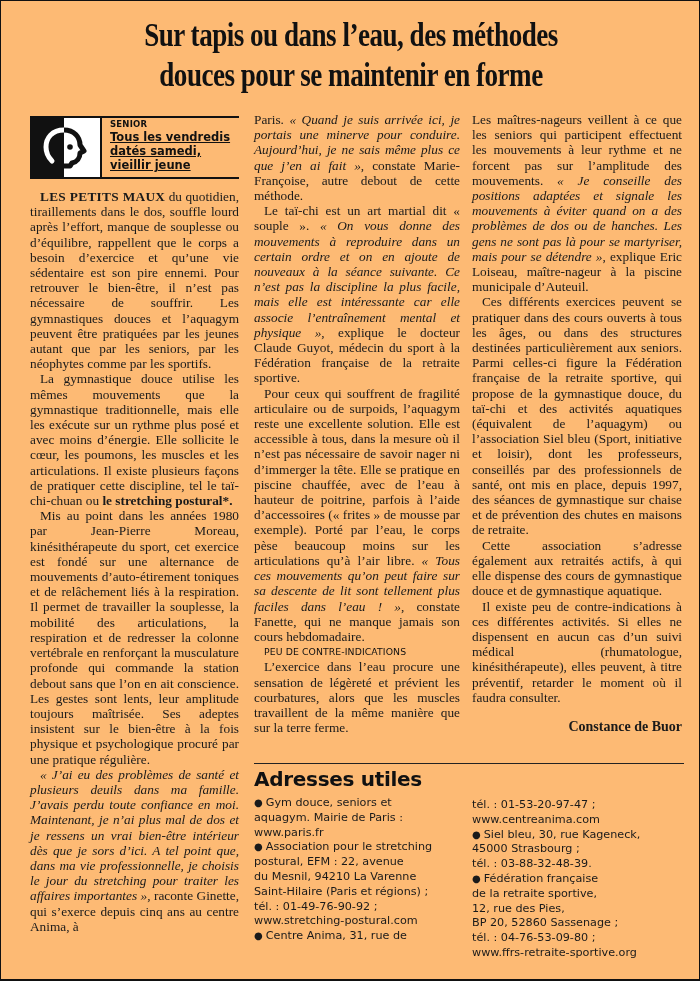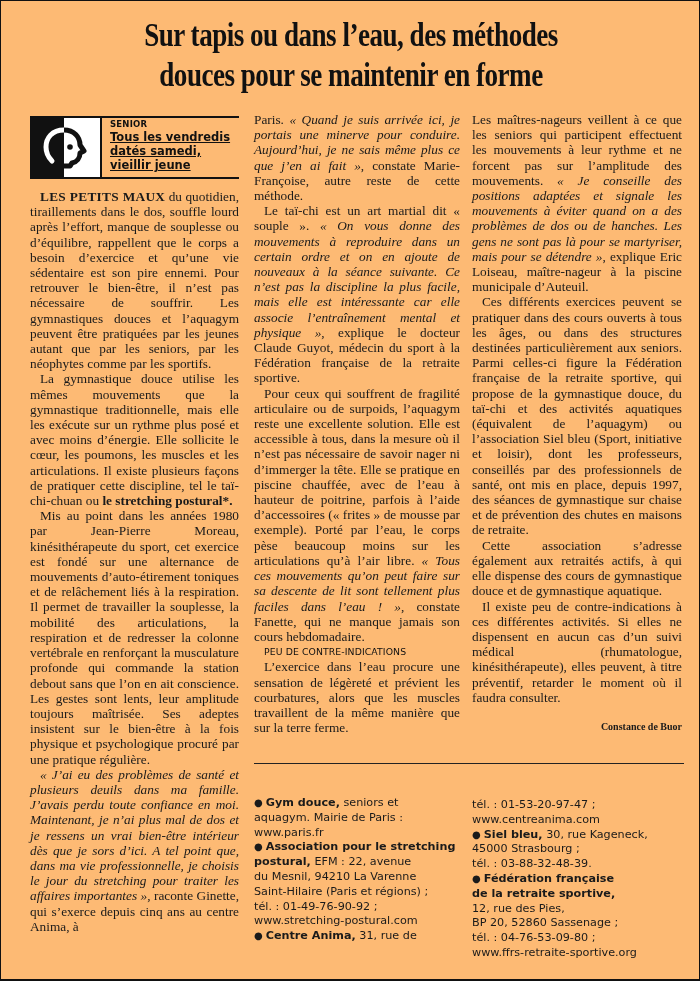--- a/index.html
+++ b/index.html
@@ -49,42 +49,42 @@
   }
   .rubric-kicker { font-weight: bold; font-size: 8.5px; line-height: 12px; letter-spacing: 0.2px; }
   .rubric-title { font-size: 11.5px; line-height: 14px; font-weight: 600; text-decoration: underline; }
 
   .subhead {
     font-family: "DejaVu Sans", "Liberation Sans", sans-serif;
     font-weight: normal; font-size: 9.3px; letter-spacing: 0.1px;
     margin: 13px 0 1px 0; text-indent: 0; color: #111;
   }
   .signature {
-    text-align: right; font-weight: bold; margin-top: 14px; font-size: 10px;
+    text-align: right; font-weight: bold; margin-top: 14px; font-size: 14px;
   }
 
   .rule { position: absolute; height: 1px; background: #222; }
   #rule-mid { left: 253px; top: 762px; width: 430px; }
   #rule-bottom { left: 0; top: 978px; width: 700px; height: 2px; background: #111; }
 
   .adresses-title {
     position: absolute; left: 253px; top: 766px;
     font-family: "DejaVu Sans", "Liberation Sans", sans-serif;
     font-weight: bold; font-size: 20px; line-height: 24px; color: #111;
     letter-spacing: -0.3px;
   }
   .addr-col {
     position: absolute;
     font-family: "DejaVu Sans", "Liberation Sans", sans-serif;
     font-size: 11.2px; line-height: 14.8px; color: #1a1a1a;
     white-space: nowrap;
   }
   #addr-left { left: 253px; top: 795px; width: 215px; }
   #addr-right { left: 471px; top: 797px; width: 215px; }
-  .addr-col b { font-weight: bold; }
+  .addr-col b { font-weight: normal; }
   .bullet { font-size: 10px; margin-right: 3px; }
 </style>
 </head>
 <body>
 
 <div class="page">
 
   <div class="headline">
     <div>Sur tapis ou dans l’eau, des méthodes</div>
     <div>douces pour se maintenir en forme</div>
@@ -110,37 +110,38 @@
   </div>
 
   <div class="col" id="col1">
     <p><span class="lead">LES PETITS MAUX</span><span> du quotidien, tiraillements dans le dos, souffle lourd après l’effort, manque de souplesse ou d’équilibre, rappellent que le corps a besoin d’exercice et qu’une vie sédentaire est son pire ennemi. Pour retrouver le bien-être, il n’est pas nécessaire de souffrir. Les gymnastiques douces et l’aquagym peuvent être pratiquées par les jeunes autant que par les seniors, par les néophytes comme par les sportifs.</span></p>
     <p><span>La gymnastique douce utilise les mêmes mouvements que la gymnastique traditionnelle, mais elle les exécute sur un rythme plus posé et avec moins d’énergie. Elle sollicite le cœur, les poumons, les muscles et les articulations. Il existe plusieurs façons de pratiquer cette discipline, tel le taï-chi-chuan ou </span><b>le stretching postural*.</b></p>
     <p><span>Mis au point dans les années 1980 par Jean-Pierre Moreau, kinésithérapeute du sport, cet exercice est fondé sur une alternance de mouvements d’auto-étirement toniques et de relâchement liés à la respiration. Il permet de travailler la souplesse, la mobilité des articulations, la respiration et de redresser la colonne vertébrale en renforçant la musculature profonde qui commande la station debout sans que l’on en ait conscience. Les gestes sont lents, leur amplitude toujours maîtrisée. Ses adeptes insistent sur le bien-être à la fois physique et psychologique procuré par une pratique régulière.</span></p>
     <p><i>« J’ai eu des problèmes de santé et plusieurs deuils dans ma famille. J’avais perdu toute confiance en moi. Maintenant, je n’ai plus mal de dos et je ressens un vrai bien-être intérieur dès que je sors d’ici. A tel point que, dans ma vie professionnelle, je choisis le jour du stretching pour traiter les affaires importantes »</i><span>, raconte Ginette, qui s’exerce depuis cinq ans au centre Anima, à</span></p>
   </div>
 
   <div class="col" id="col2">
-    <p class="noindent"><span>Paris. </span><i>« Quand je suis arrivée ici, je portais une minerve pour conduire. Aujourd’hui, je ne sais même plus ce que j’en ai fait »</i><span>, constate Marie-Françoise, autre reste de cette méthode.</span></p>
+    <p class="noindent"><span>Paris. </span><i>« Quand je suis arrivée ici, je portais une minerve pour conduire. Aujourd’hui, je ne sais même plus ce que j’en ai fait »</i><span>, constate Marie-Françoise, autre debout de cette méthode.</span></p>
     <p><span>Le taï-chi est un art martial dit « souple ». </span><i>« On vous donne des mouvements à reproduire dans un certain ordre et on en ajoute de nouveaux à la séance suivante. Ce n’est pas la discipline la plus facile, mais elle est intéressante car elle associe l’entraînement mental et physique »</i><span>, explique le docteur Claude Guyot, médecin du sport à la Fédération française de la retraite sportive.</span></p>
     <p><span>Pour ceux qui souffrent de fragilité articulaire ou de surpoids, l’aquagym reste une excellente solution. Elle est accessible à tous, dans la mesure où il n’est pas nécessaire de savoir nager ni d’immerger la tête. Elle se pratique en piscine chauffée, avec de l’eau à hauteur de poitrine, parfois à l’aide d’accessoires (« frites » de mousse par exemple). Porté par l’eau, le corps pèse beaucoup moins sur les articulations qu’à l’air libre. </span><i>« Tous ces mouvements qu’on peut faire sur sa descente de lit sont tellement plus faciles dans l’eau ! »</i><span>, constate Fanette, qui ne manque jamais son cours hebdomadaire.</span></p>
     <p class="subhead">PEU DE CONTRE-INDICATIONS</p>
     <p><span>L’exercice dans l’eau procure une sensation de légèreté et prévient les courbatures, alors que les muscles travaillent de la même manière que sur la terre ferme.</span></p>
   </div>
 
   <div class="col" id="col3">
     <p class="noindent"><span>Les maîtres-nageurs veillent à ce que les seniors qui participent effectuent les mouvements à leur rythme et ne forcent pas sur l’amplitude des mouvements. </span><i>« Je conseille des positions adaptées et signale les mouvements à éviter quand on a des problèmes de dos ou de hanches. Les gens ne sont pas là pour se martyriser, mais pour se détendre »</i><span>, explique Eric Loiseau, maître-nageur à la piscine municipale d’Auteuil.</span></p>
     <p><span>Ces différents exercices peuvent se pratiquer dans des cours ouverts à tous les âges, ou dans des structures destinées particulièrement aux seniors. Parmi celles-ci figure la Fédération française de la retraite sportive, qui propose de la gymnastique douce, du taï-chi et des activités aquatiques (équivalent de l’aquagym) ou l’association Siel bleu (Sport, initiative et loisir), dont les professeurs, conseillés par des professionnels de santé, ont mis en place, depuis 1997, des séances de gymnastique sur chaise et de prévention des chutes en maisons de retraite.</span></p>
     <p><span>Cette association s’adresse également aux retraités actifs, à qui elle dispense des cours de gymnastique douce et de gymnastique aquatique.</span></p>
     <p><span>Il existe peu de contre-indications à ces différentes activités. Si elles ne dispensent en aucun cas d’un suivi médical (rhumatologue, kinésithérapeute), elles peuvent, à titre préventif, retarder le moment où il faudra consulter.</span></p>
     <div class="signature">Constance de Buor</div>
   </div>
 
   <div class="rule" id="rule-mid"></div>
 
+  <div class="adresses-title">Adresses utiles</div>
 
   <div class="addr-col" id="addr-left">
     <div><span class="bullet">●</span><b>Gym douce,</b><span> seniors et</span></div>
     <div>aquagym. Mairie de Paris :</div>
     <div>www.paris.fr</div>
     <div><span class="bullet">●</span><b>Association pour le stretching</b></div>
     <div><b>postural,</b><span> EFM : 22, avenue</span></div>
     <div>du Mesnil, 94210 La Varenne</div>
     <div>Saint-Hilaire (Paris et régions) ;</div>
     <div>tél. : 01-49-76-90-92 ;</div>

